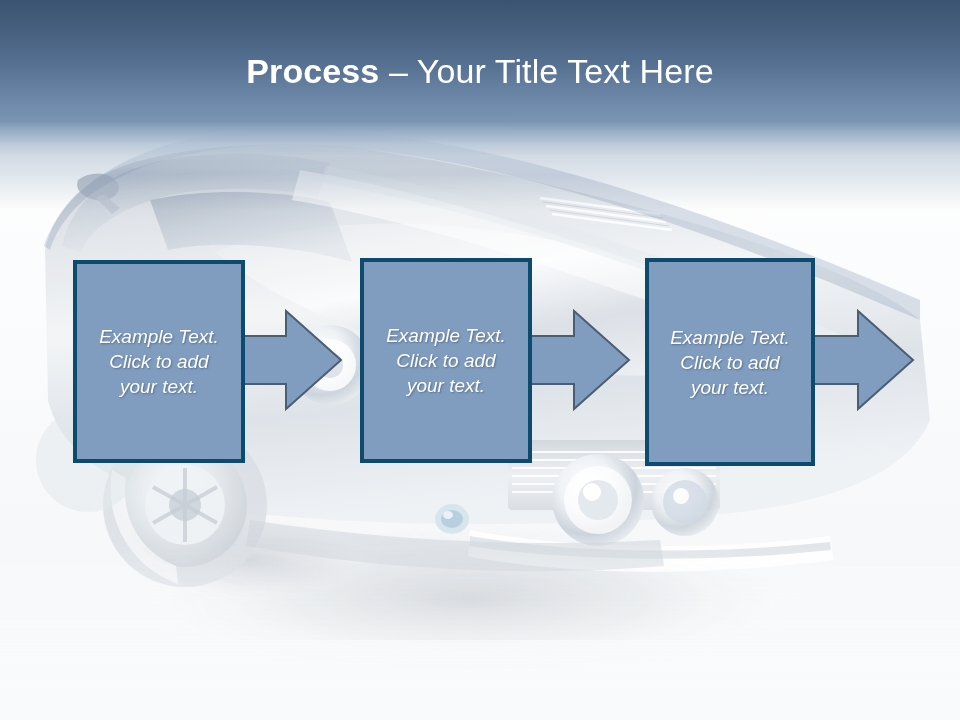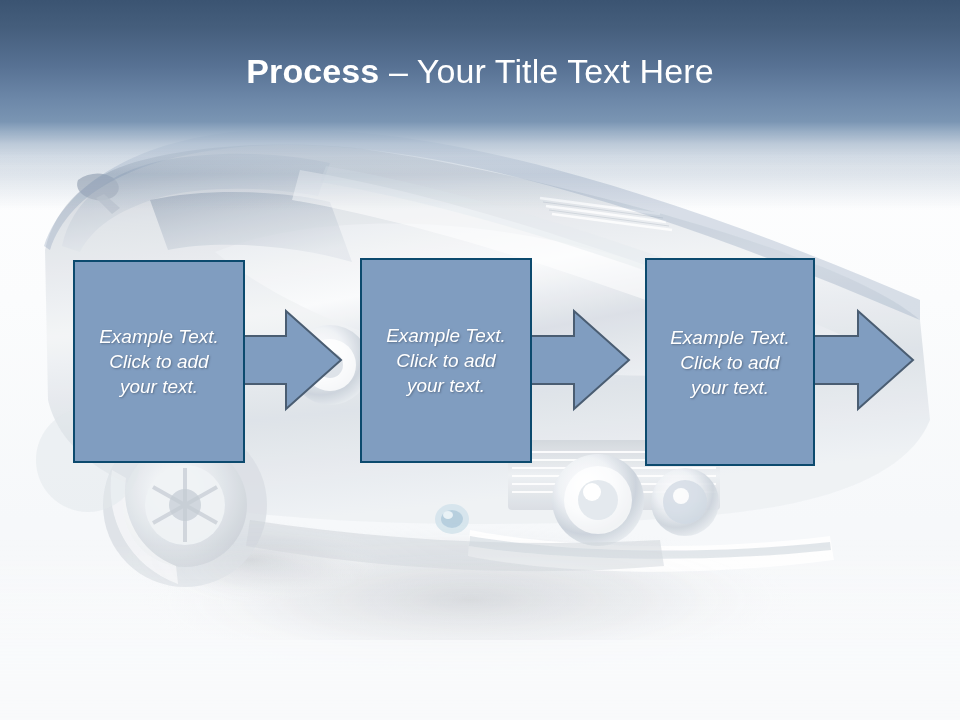--- a/index.html
+++ b/index.html
@@ -79,21 +79,21 @@
     white-space: nowrap;
   }
   .title .strong { font-weight: bold; }
   .title .light  { font-weight: normal; }
 
   
   .pbox {
     position: absolute;
     box-sizing: border-box;
     background: #809dc0;
-    border: 2px solid #0c4a6e;
+    border: 4px solid #0c4a6e;
     display: flex;
     align-items: center;
     justify-content: center;
   }
   .pbox-text {
     font-style: italic;
     color: #ffffff;
     font-size: 19px;
     line-height: 25px;
     text-align: center;

